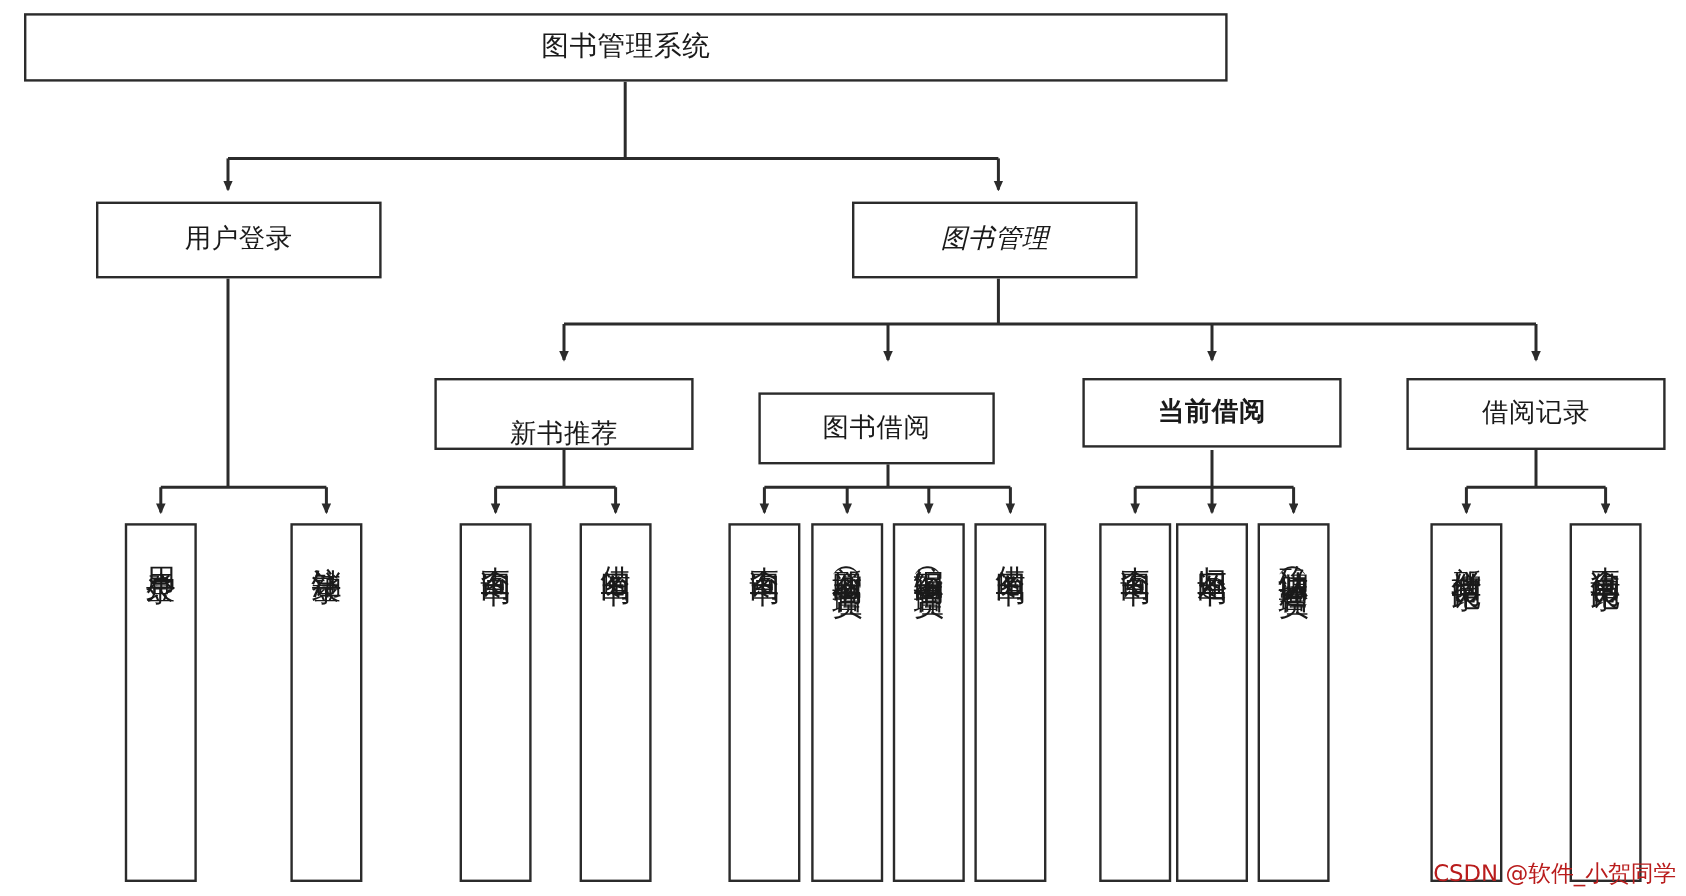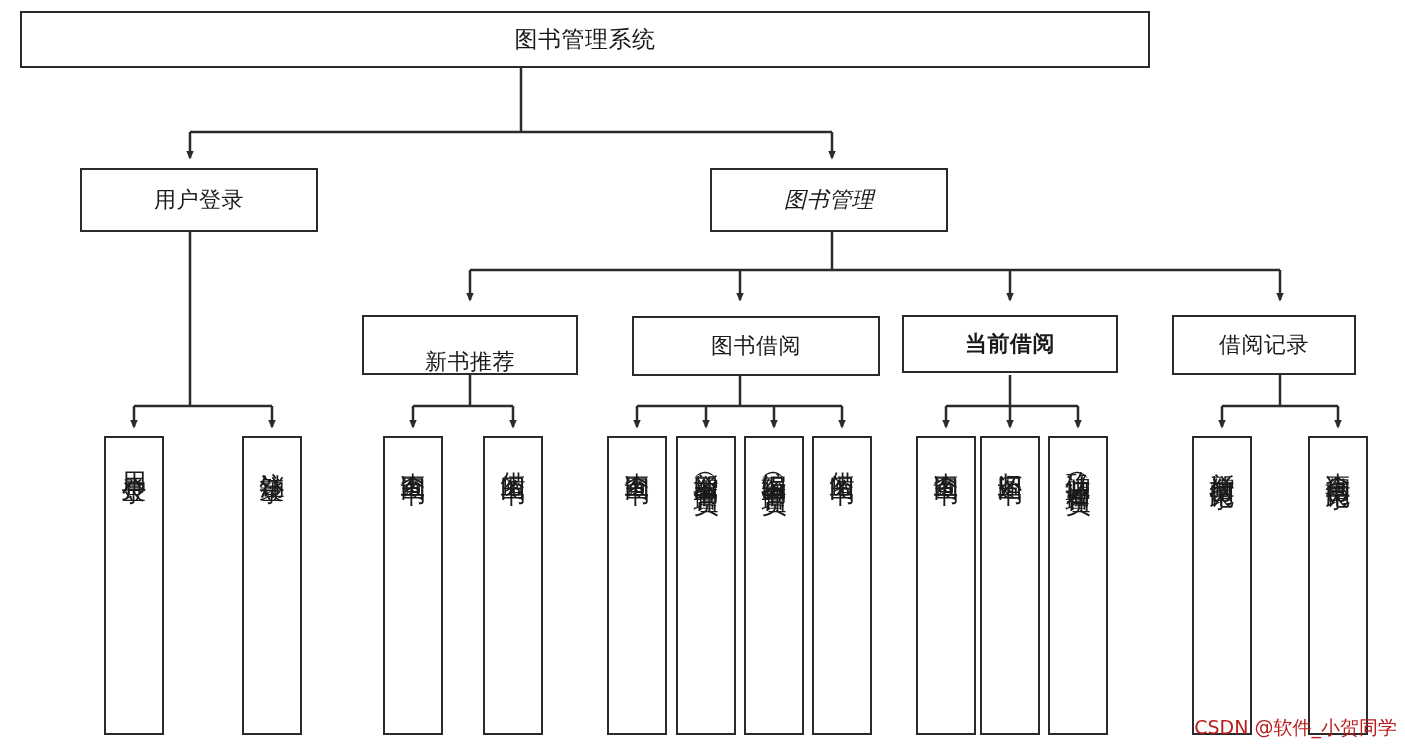--- a/index.html
+++ b/index.html
@@ -121,41 +121,41 @@
       <path d="M1010,406 L1010,427" marker-end="url(#arrowhead)"></path>
       <path d="M1078,406 L1078,427" marker-end="url(#arrowhead)"></path>
 
       <path d="M1280,375 L1280,406"></path>
       <path d="M1222,406 L1338,406"></path>
       <path d="M1222,406 L1222,427" marker-end="url(#arrowhead)"></path>
       <path d="M1338,406 L1338,427" marker-end="url(#arrowhead)"></path>
     </g>
   </svg>
 
-  <div class="node node-h node-root" style="left:20px; top:11px; width:1130px; height:57px;">
+  <div class="node node-h node-root" style="left:20px; top:11px; width:1003px; height:57px;">
     <span class="node-label">图书管理系统</span>
   </div>
 
   <div class="node node-h" style="left:80px; top:168px; width:238px; height:64px;">
     <span class="node-label">用户登录</span>
   </div>
   <div class="node node-h" style="left:710px; top:168px; width:238px; height:64px;font-style:italic;">
     <span class="node-label">图书管理</span>
   </div>
 
   <div class="node node-h" style="left:362px; top:315px; width:216px; height:60px;align-items:flex-end;">
     <span class="node-label">新书推荐</span>
   </div>
-  <div class="node node-h" style="left:632px; top:316px; width:248px; height:60px;">
+  <div class="node node-h" style="left:632px; top:327px; width:197px; height:60px;">
     <span class="node-label">图书借阅</span>
   </div>
   <div class="node node-h" style="left:902px; top:315px; width:216px; height:58px;font-weight:bold;">
     <span class="node-label">当前借阅</span>
   </div>
-  <div class="node node-h" style="left:1172px; top:315px; width:184px; height:60px;">
+  <div class="node node-h" style="left:1172px; top:315px; width:216px; height:60px;">
     <span class="node-label">借阅记录</span>
   </div>
 
   <div class="node node-v" style="left:104px; top:436px; width:60px; height:299px;">
     <span class="node-label">用户登录</span>
   </div>
   <div class="node node-v" style="left:242px; top:436px; width:60px; height:299px;">
     <span class="node-label">注销登录</span>
   </div>
 

